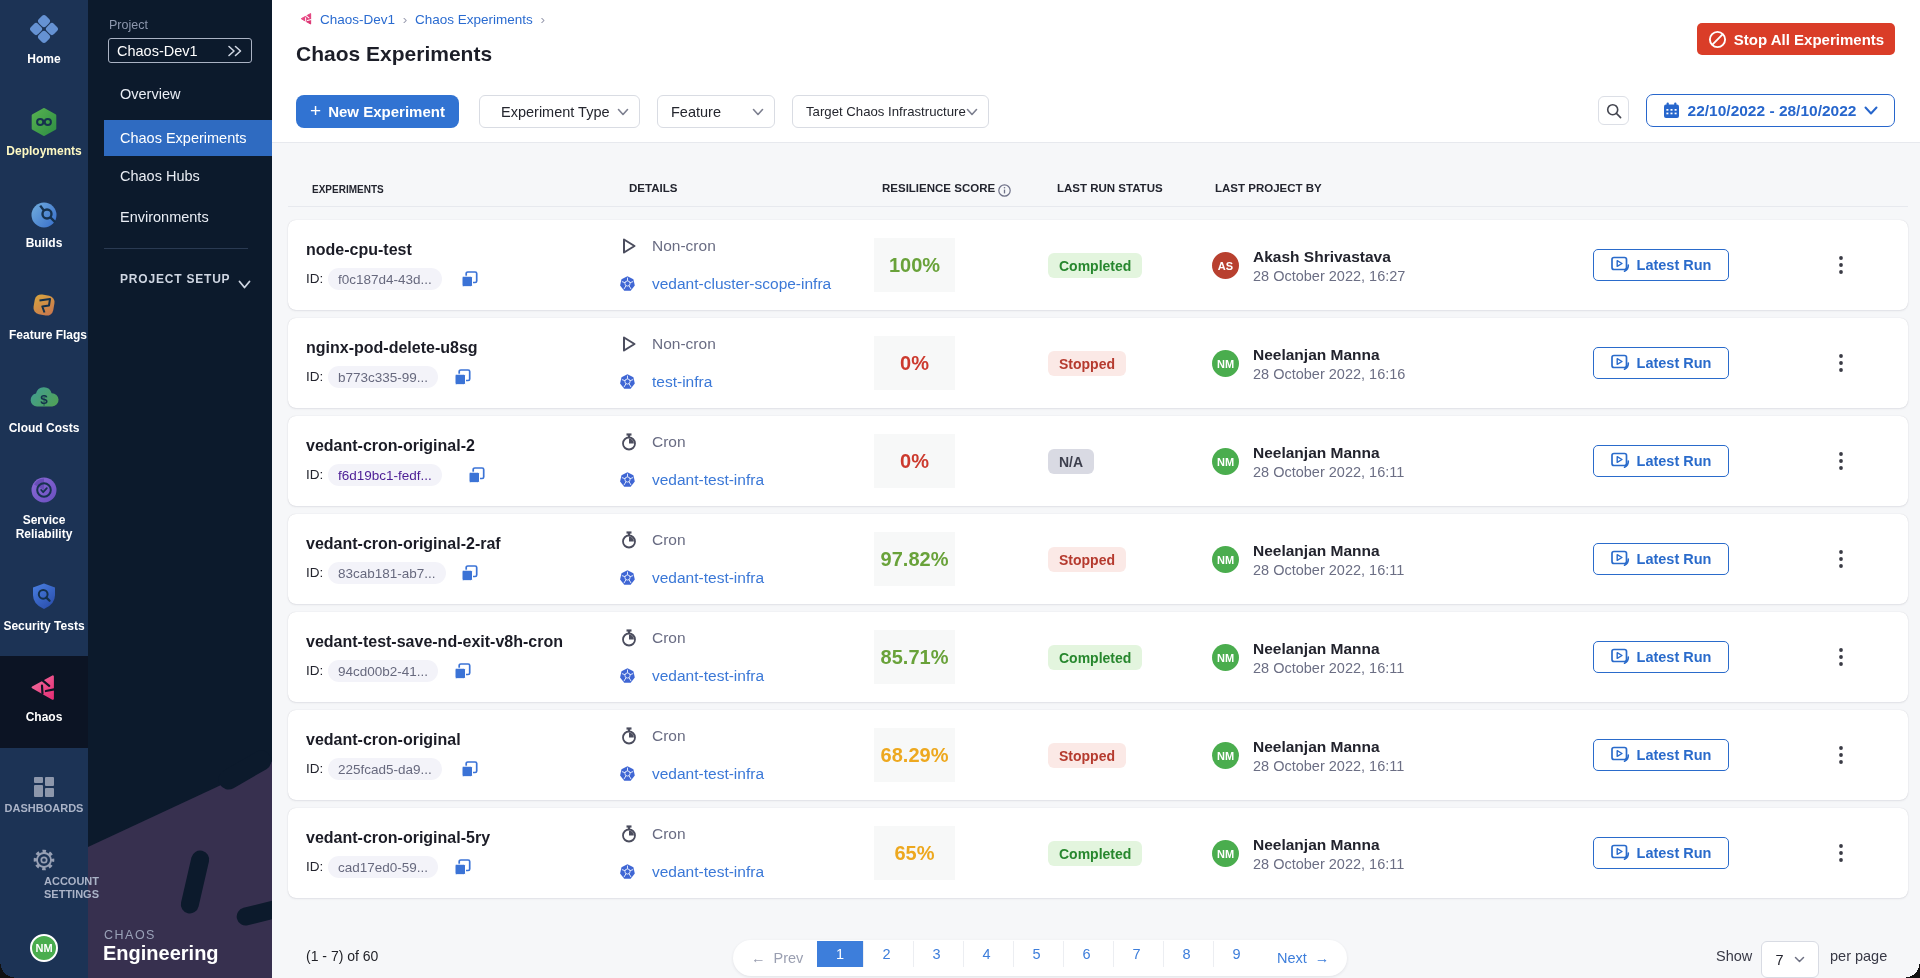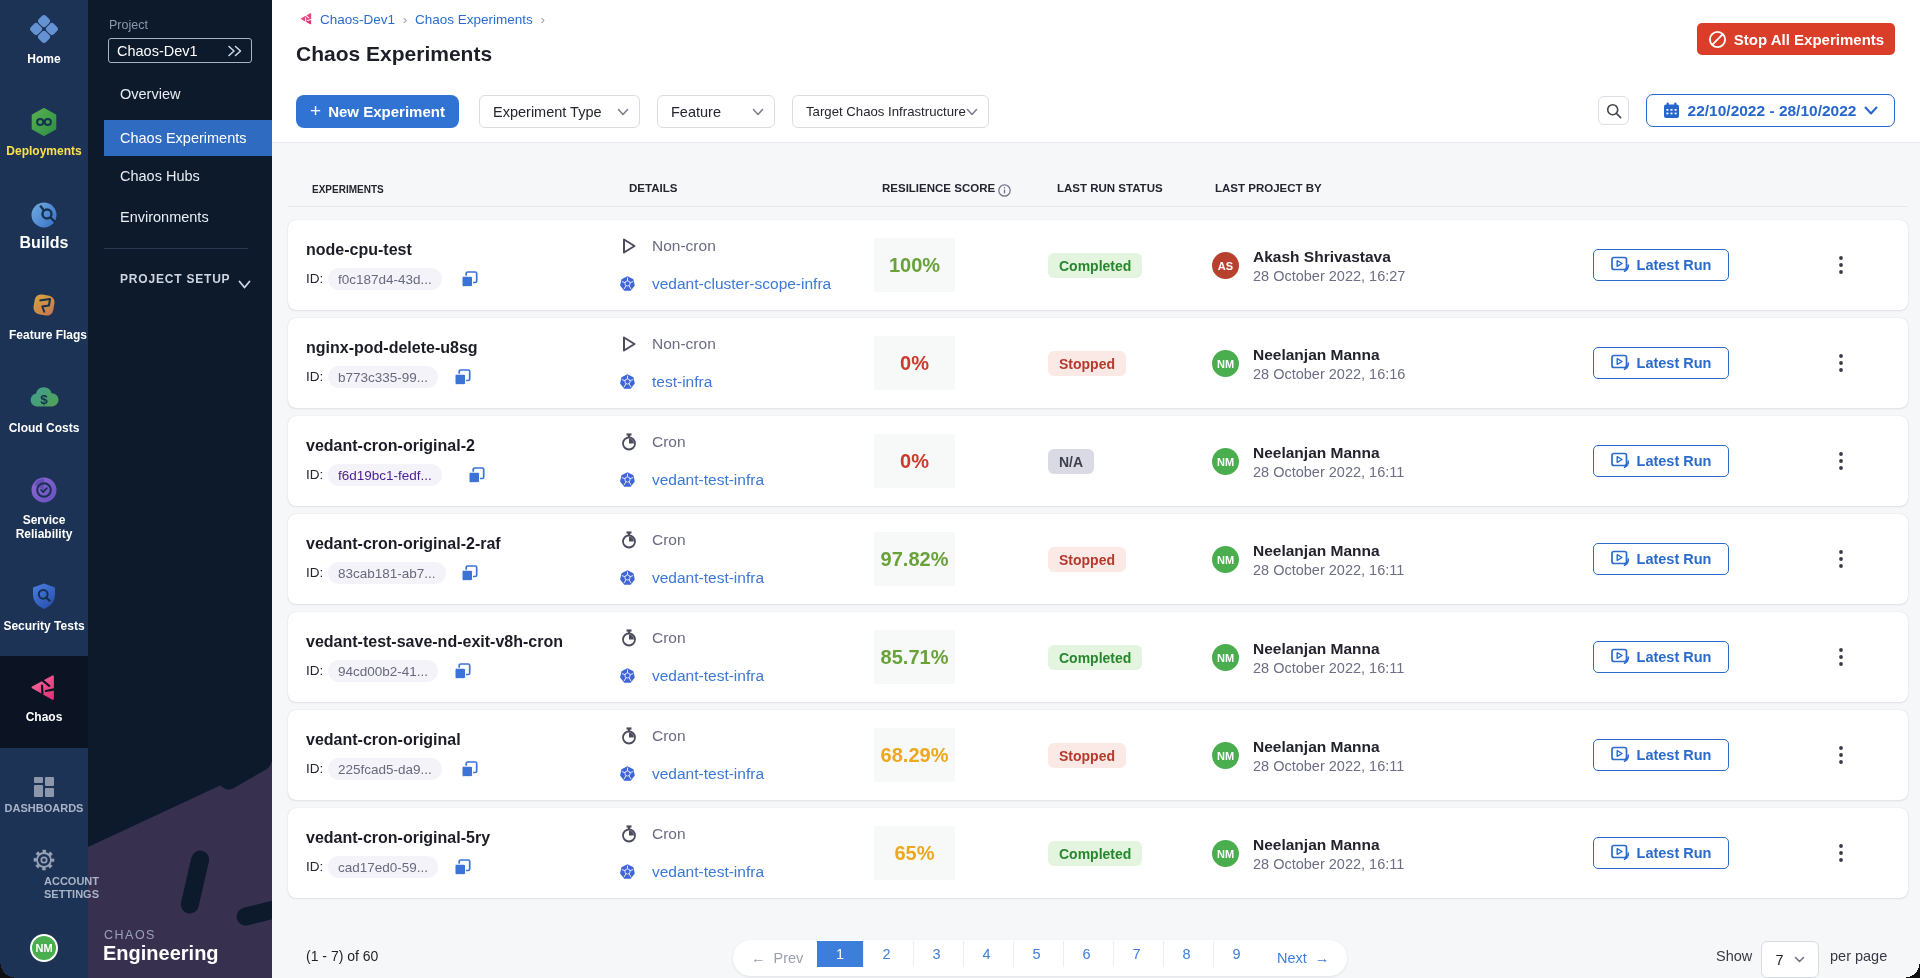--- a/index.html
+++ b/index.html
@@ -27,21 +27,21 @@
 <div class="abs" style="left:320px;top:12px;font-size:13.5px;color:#2a6bd0;">Chaos-Dev1 <span style="color:#9a9db0;padding:0 4px;">›</span> Chaos Experiments <span style="color:#9a9db0;padding-left:4px;">›</span></div>
 <div class="abs" style="left:296px;top:42px;font-size:21px;font-weight:700;color:#1c1e28;">Chaos Experiments</div>
 <div class="abs" style="left:1697px;top:23px;width:198px;height:32px;background:#da3d28;border-radius:5px;color:#fff;font-size:15px;font-weight:700;display:flex;align-items:center;justify-content:center;gap:7px;">
     <svg width="19" height="19" viewBox="0 0 19 19" style="">
       <circle cx="9.5" cy="9.5" r="7.6" fill="none" stroke="#fff" stroke-width="1.9"></circle>
       <line x1="4.2" y1="14.8" x2="14.8" y2="4.2" stroke="#fff" stroke-width="1.9"></line>
     </svg>
     <span>Stop All Experiments</span>
   </div>
 <div class="abs" style="left:296px;top:95px;width:163px;height:33px;background:#3173d2;border-radius:8px;color:#fff;font-size:15px;font-weight:700;display:flex;align-items:center;justify-content:center;"><span style="font-weight:400;font-size:19px;margin-right:7px;margin-top:-2px;">+</span>New Experiment</div>
-<div class="abs" style="left:479px;top:95px;width:161px;height:33px;background:#fff;border:1px solid #d9dce3;border-radius:6px;display:flex;align-items:center;justify-content:space-between;padding:0 10px 0 13px;">
+<div class="abs" style="left:479px;top:95px;width:161px;height:33px;background:#fff;border:1px solid #d9dce3;border-radius:6px;display:flex;align-items:center;justify-content:space-between;padding:0 10px 0 21px;">
     <span style="font-size:14.5px;color:#24262e;white-space:nowrap;">Experiment Type</span>
     <span style="flex-shrink:0;display:flex;">
       <svg width="12" height="8" viewBox="0 0 12 8" style="">
         <path d="M1.5 1.5 L6.0 6.5 L10.5 1.5" fill="none" stroke="#7c7f8f" stroke-width="1.6" stroke-linecap="round" stroke-linejoin="round"></path>
       </svg>
     </span>
   </div>
 <div class="abs" style="left:657px;top:95px;width:118px;height:33px;background:#fff;border:1px solid #d9dce3;border-radius:6px;display:flex;align-items:center;justify-content:space-between;padding:0 10px 0 13px;">
     <span style="font-size:14.5px;color:#24262e;white-space:nowrap;">Feature</span>
     <span style="flex-shrink:0;display:flex;">
@@ -486,38 +486,38 @@
             <stop offset="1" stop-color="#2f8f44"></stop>
           </linearGradient>
         </defs>
         <path d="M14 1.5 L24.8 7.5 L24.8 20.5 L14 26.5 L3.2 20.5 L3.2 7.5 Z" fill="url(#dg)" stroke="url(#dg)" stroke-width="3" stroke-linejoin="round"></path>
         <g fill="none" stroke="#16324e" stroke-width="2">
           <circle cx="10.2" cy="14" r="3.1"></circle>
           <circle cx="17.8" cy="14" r="3.1"></circle>
         </g>
       </svg>
     </div>
-    <div style="position:absolute;left:0;top:144.0px;width:88px;text-align:center;color:#fde047;font-size:12px;font-weight:700;line-height:14px;">Deployments</div>
+    <div style="position:absolute;left:0;top:144.0px;width:88px;text-align:center;color:#fef9c3;font-size:12px;font-weight:700;line-height:14px;">Deployments</div>
 <div style="position:absolute;left:0;top:215px;width:88px;height:0;display:flex;justify-content:center;align-items:center;">
       <svg width="28" height="28" viewBox="0 0 28 28" style="">
         <defs>
           <linearGradient id="bg1" x1="0" y1="0" x2="1" y2="0.8">
             <stop offset="0" stop-color="#72aedd"></stop>
             <stop offset="1" stop-color="#3c73cc"></stop>
           </linearGradient>
         </defs>
         <circle cx="14" cy="14" r="12.5" fill="url(#bg1)"></circle>
         <g fill="none" stroke="#16324e" stroke-width="2.4">
           <circle cx="17" cy="13" r="4.5"></circle>
           <line x1="20.4" y1="16.4" x2="25.2" y2="21.2"></line>
           <line x1="13.8" y1="9.4" x2="10.2" y2="4.6"></line>
         </g>
       </svg>
     </div>
-    <div style="position:absolute;left:0;top:236.0px;width:88px;text-align:center;color:#fff;font-size:16px;font-weight:700;line-height:14px;">Builds</div>
+    <div style="position:absolute;left:0;top:236.0px;width:88px;text-align:center;color:#fff;font-size:12px;font-weight:700;line-height:14px;">Builds</div>
 <div style="position:absolute;left:0;top:305px;width:88px;height:0;display:flex;justify-content:center;align-items:center;">
       <svg width="28" height="28" viewBox="0 0 28 28" style="">
         <defs>
           <linearGradient id="fg" x1="0" y1="0" x2="0.9" y2="1">
             <stop offset="0" stop-color="#d8a63e"></stop>
             <stop offset="1" stop-color="#c8764e"></stop>
           </linearGradient>
         </defs>
         <rect x="4" y="4" width="20" height="20" rx="6.5" transform="rotate(10 14 14)" fill="url(#fg)"></rect>
         <path d="M9.5 9.5 L20 8 L19 14.5 L12.3 15.5 L14.5 21.5" fill="none" stroke="#14304b" stroke-width="2" stroke-linejoin="round"></path>

